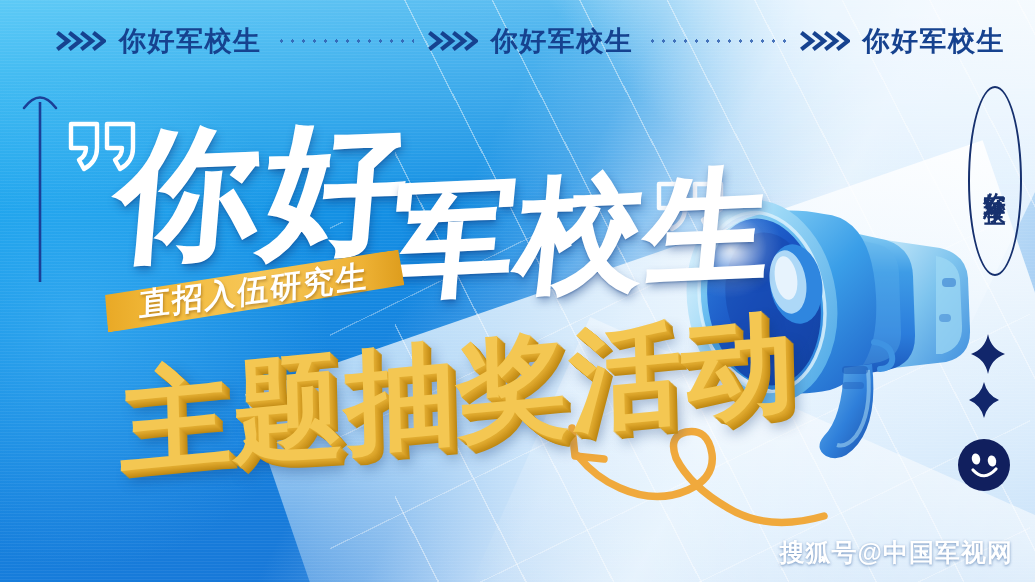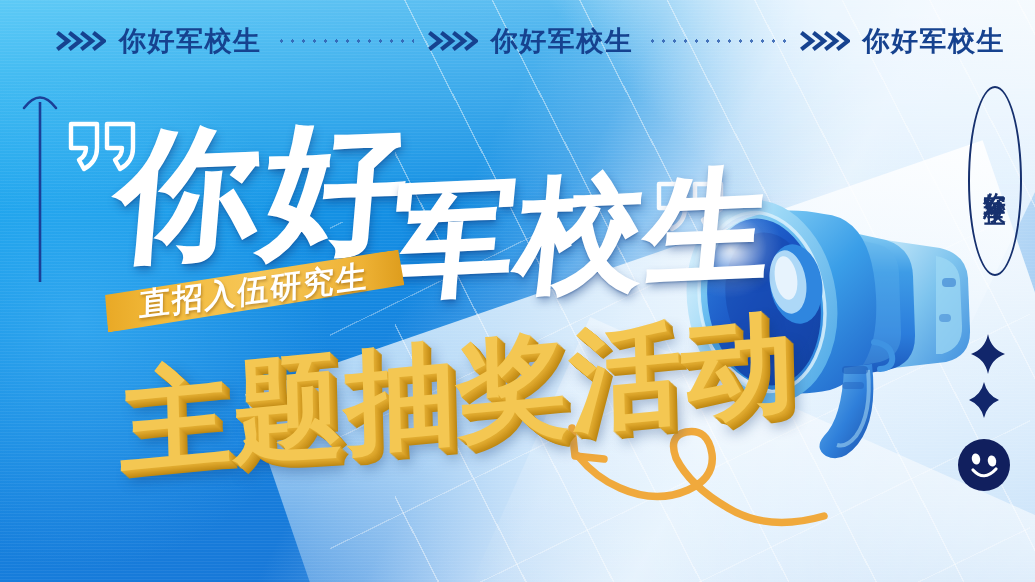--- a/index.html
+++ b/index.html
@@ -410,14 +410,15 @@
 
   <div class="smiley">
     <svg width="54" height="54" viewBox="0 0 54 54">
       <circle cx="27" cy="27" r="26" fill="#111f5e"></circle>
       <ellipse cx="19" cy="21" rx="4.2" ry="5.6" fill="#ffffff" transform="rotate(-12 19 21)"></ellipse>
       <ellipse cx="35" cy="23" rx="4.2" ry="5.6" fill="#ffffff" transform="rotate(-12 35 23)"></ellipse>
       <path d="M16 32 Q27 44 39 31" fill="none" stroke="#ffffff" stroke-width="3.2" stroke-linecap="round"></path>
     </svg>
   </div>
 
+  <div class="watermark">搜狐号@中国军视网</div>
 
 </div>
 
 </body></html>

